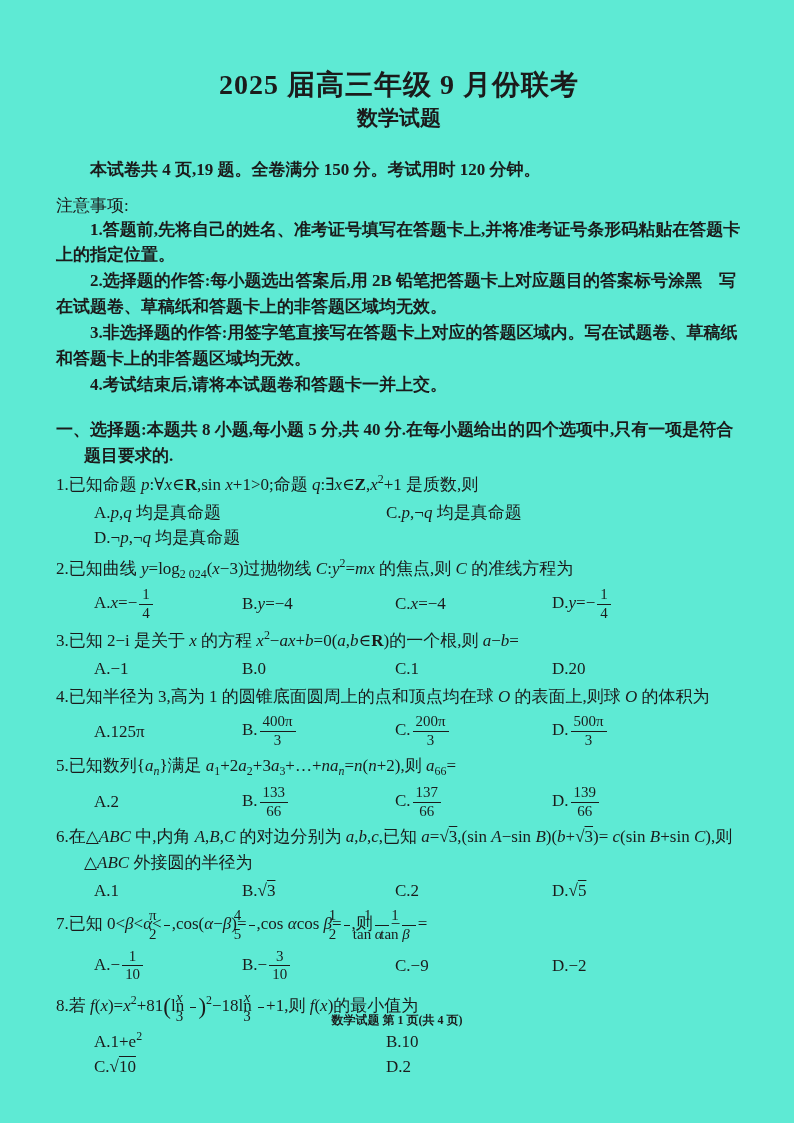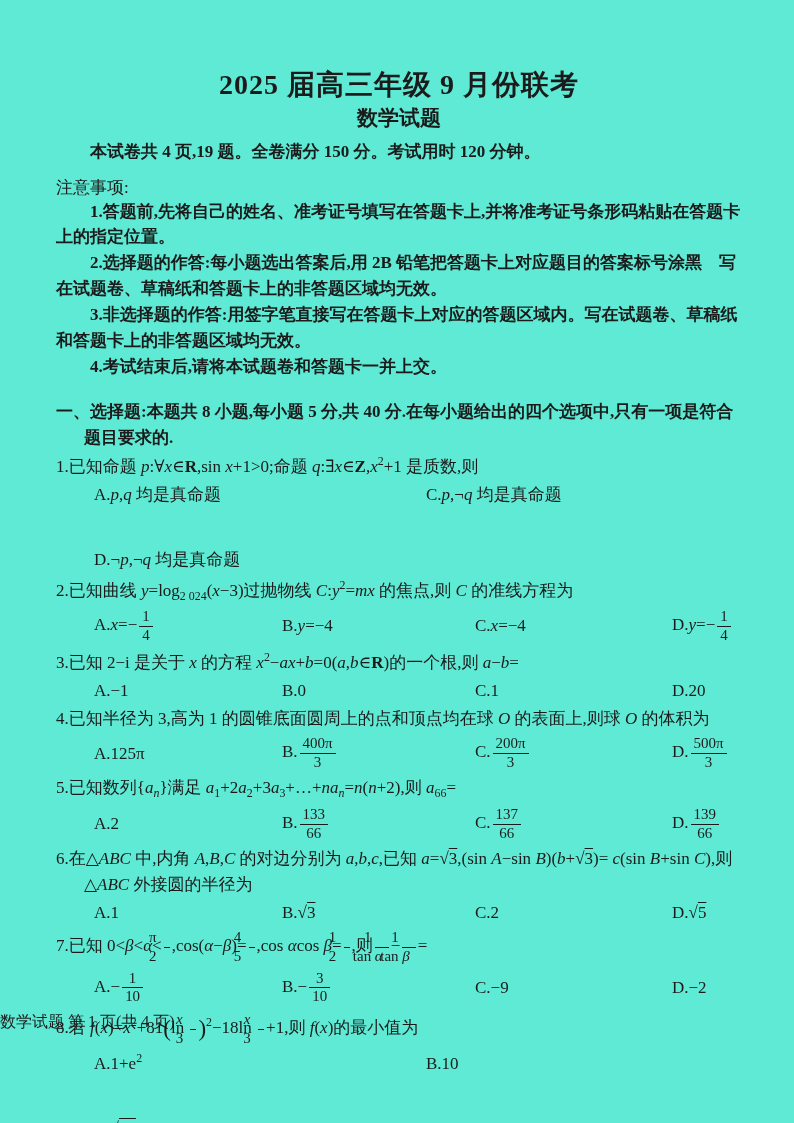--- a/index.html
+++ b/index.html
@@ -20,21 +20,21 @@
     font-size:28px;
     font-weight:bold;
     letter-spacing:1px;
   }
   .subtitle {
     text-align:center;
     font-size:21px;
     font-weight:bold;
   }
   .intro {
-    margin-top:8px;
+    margin-top:26px;
     font-weight:bold;
     text-indent:2em;
     line-height:1.45;
   }
   .notice-heading { font-weight:normal; margin-top:11px; }
   .notice-item {
     font-weight:bold;
     text-indent:2em;
     line-height:1.52;
   }
@@ -47,21 +47,20 @@
   .q { margin-top:2px; }
   .stem {
     line-height:1.52;
     padding-left:28px; text-indent:-28px;
   }
   .opts {
     display:grid;
     margin:2px 0 3px 38px;
     line-height:1.5;
     align-items:center;
-    gap:40px;
   }
   .opts.four { grid-template-columns:148px 153px 157px 1fr; }
   .opts.two  { grid-template-columns:292px 1fr; }
   .opts .opt { white-space:nowrap; }
   
   i { font-style:italic; }
   sup,sub { font-size:0.7em; }
   .fr {
     display:inline-flex; flex-direction:column;
     vertical-align:middle; text-align:center;
@@ -69,22 +68,23 @@
     margin:1px 2px; 
   }
   .fr .n { display:block; padding:0 3px; border-bottom:1.3px solid currentColor; }
   .fr .d { display:block; padding:0 3px; }
   .sq { white-space:nowrap; }
   .sq .ov { text-decoration:overline; }
   .big { font-size:1.35em; vertical-align:-0.12em; font-weight:normal; }
   .footer {
     position:absolute;
     left:0; top:1012px; width:100%;
-    font-weight:normal;
-    font-size:16px;
+    text-align:center;
+    font-weight:bold;
+    font-size:12px;
   }
 </style>
 </head>
 <body>
 
 <div class="page">
 
   <div class="title">2025 届高三年级 9 月份联考</div>
   <div class="subtitle">数学试题</div>
 

